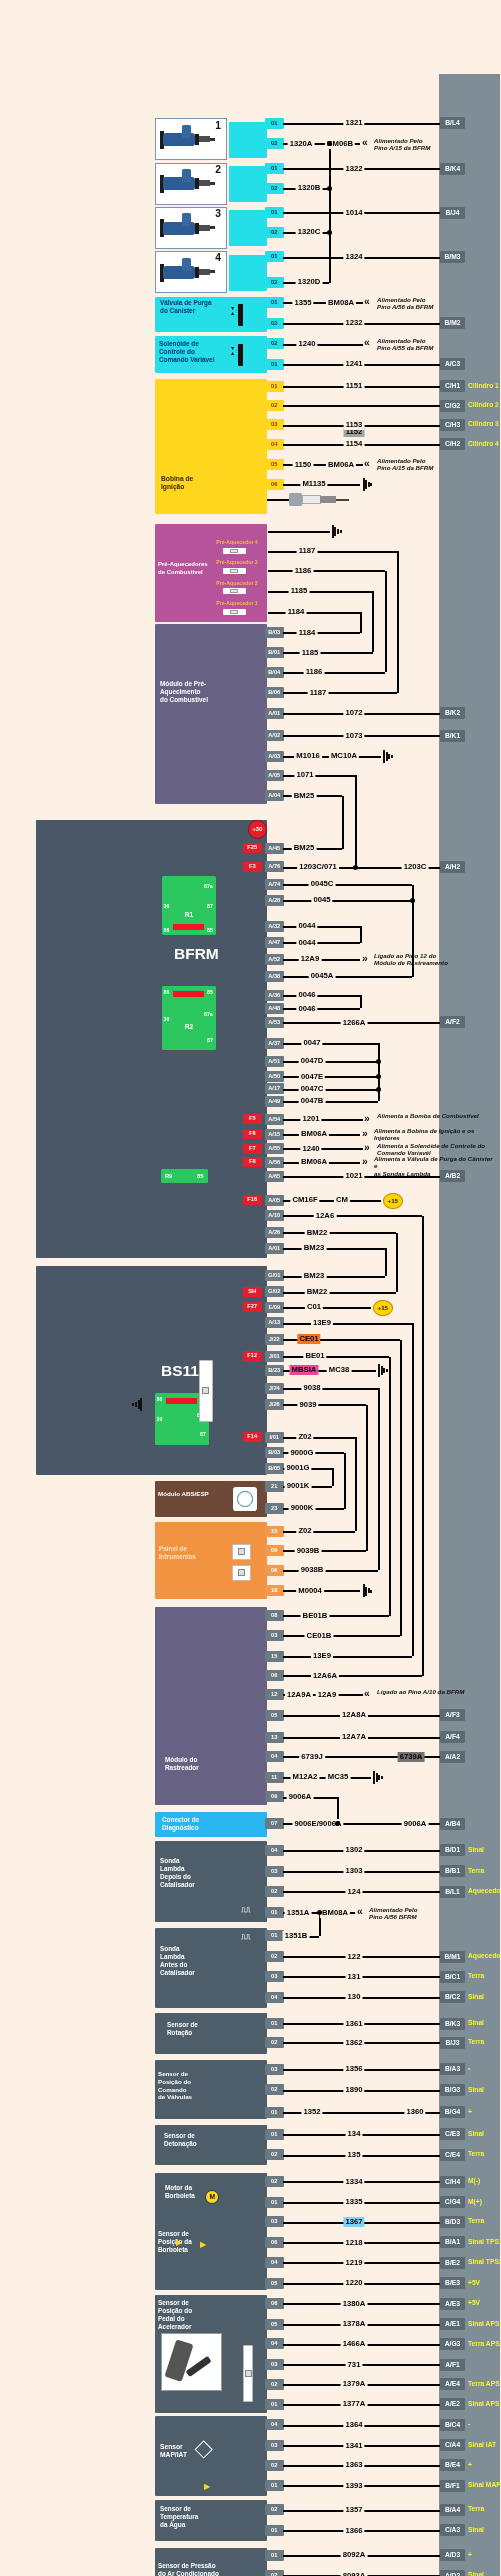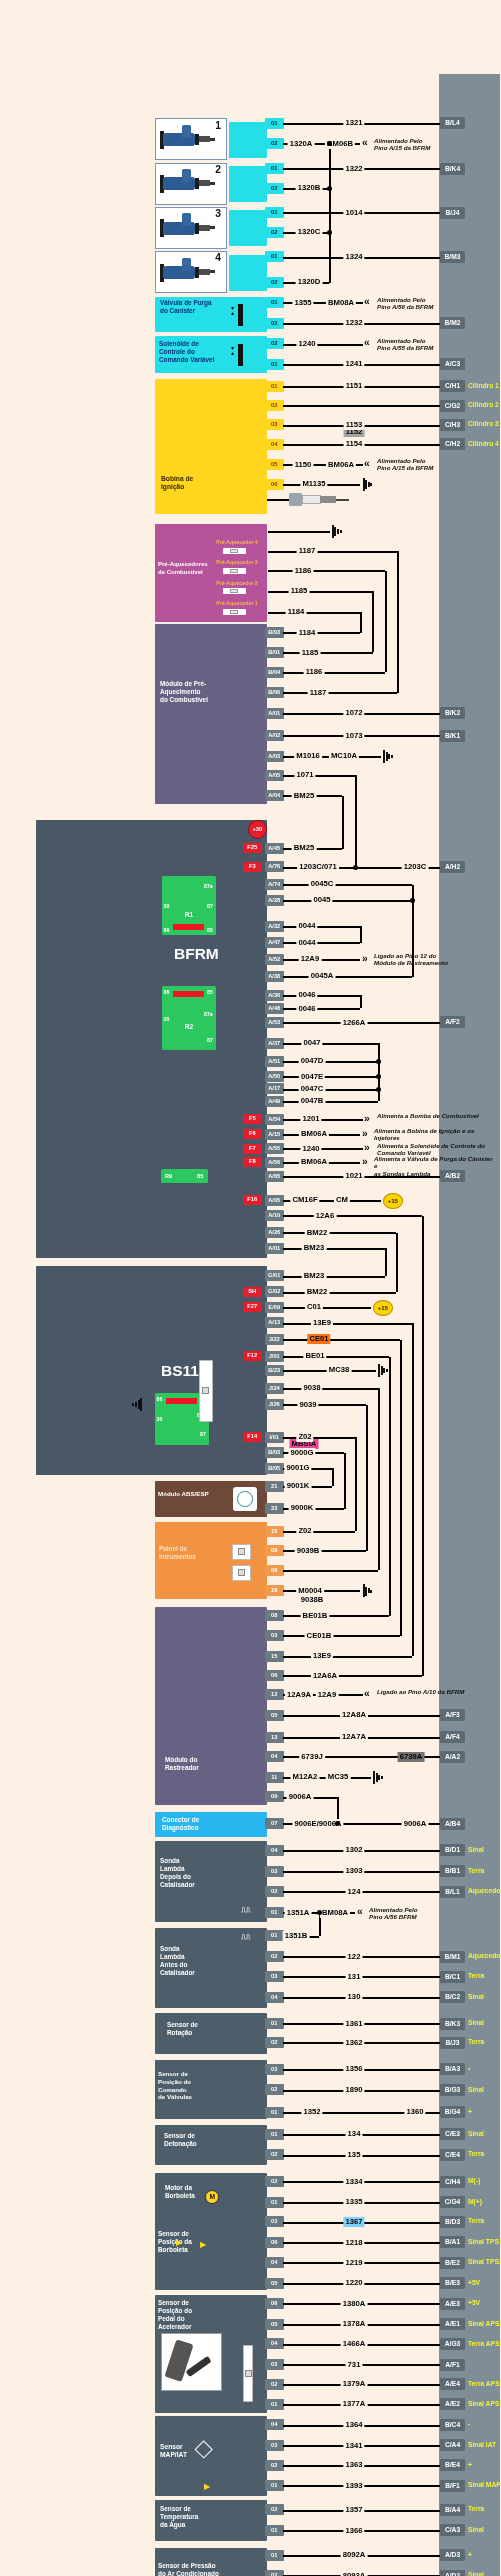--- a/index.html
+++ b/index.html
@@ -519,28 +519,28 @@
     <div class="a pin pin-std" style="left: 265px; top: 1302px;">E/09</div>
     <div class="a tag" style="left: 243px; top: 1302px;">F27</div>
     <div class="a wire" style="left: 283px; top: 1307px; width: 88px;"></div>
     <div class="a wlabel" style="left: 314px; top: 1302px; background: rgb(252, 241, 228);">C01</div>
     <div class="a chip15" style="left: 373px; top: 1300px;">+15</div>
     <div class="a pin pin-std" style="left: 265px; top: 1317px;">A/13</div>
     <div class="a wire" style="left: 283px; top: 1323px; width: 129px;"></div>
     <div class="a wlabel" style="left: 322px; top: 1318px; background: rgb(252, 241, 228);">13E9</div>
     <div class="a pin pin-std" style="left: 265px; top: 1334px;">J/22</div>
     <div class="a wire" style="left: 283px; top: 1339px; width: 117px;"></div>
-    <div class="a wlabel" style="left: 319px; top: 1334px; background: #f97316;">CE01</div>
+    <div class="a wlabel" style="left: 309px; top: 1334px; background: #f97316;">CE01</div>
     <div class="a pin pin-std" style="left: 265px; top: 1351px;">J/01</div>
     <div class="a tag" style="left: 243px; top: 1351px;">F12</div>
     <div class="a wire" style="left: 283px; top: 1356px; width: 106px;"></div>
     <div class="a wlabel" style="left: 315px; top: 1351px; background: rgb(252, 241, 228);">BE01</div>
     <div class="a pin pin-std" style="left: 265px; top: 1365px;">B/23</div>
     <div class="a wire" style="left: 283px; top: 1370px; width: 93px;"></div>
-    <div class="a wlabel" style="left: 304px; top: 1439px; background: #ec4899;">MBSIA</div>
+    <div class="a wlabel" style="left: 304px; top: 1365px; background: #ec4899;">MBSIA</div>
     <div class="a wlabel" style="left: 339px; top: 1365px; background: rgb(252, 241, 228);">MC38</div>
     <div class="a gbar" style="left: 378px; top: 1364px; width: 1.5px; height: 13.4px;"></div>
     <div class="a gbar" style="left: 381px; top: 1366px; width: 1.5px; height: 8.8px;"></div>
     <div class="a gbar" style="left: 383px; top: 1368px; width: 1.5px; height: 5.2px;"></div>
     <div class="a gbar" style="left: 386px; top: 1369px; width: 1.5px; height: 2.6px;"></div>
     <div class="a pin pin-std" style="left: 265px; top: 1383px;">J/24</div>
     <div class="a wire" style="left: 283px; top: 1388px; width: 95px;"></div>
     <div class="a wlabel" style="left: 312px; top: 1383px; background: rgb(252, 241, 228);">9038</div>
     <div class="a pin pin-std" style="left: 265px; top: 1399px;">J/26</div>
     <div class="a wire" style="left: 283px; top: 1404px; width: 83px;"></div>
@@ -562,21 +562,21 @@
     <div class="a wire" style="left: 283px; top: 1508px; width: 61px;"></div>
     <div class="a wlabel" style="left: 302px; top: 1503px; background: rgb(252, 241, 228);">9000K</div>
     <div class="a pin pin-orange" style="left: 265px; top: 1526px;">15</div>
     <div class="a wire" style="left: 283px; top: 1531px; width: 72px;"></div>
     <div class="a wlabel" style="left: 305px; top: 1526px; background: rgb(252, 241, 228);">Z02</div>
     <div class="a pin pin-orange" style="left: 265px; top: 1545px;">09</div>
     <div class="a wire" style="left: 283px; top: 1550px; width: 83px;"></div>
     <div class="a wlabel" style="left: 308px; top: 1546px; background: rgb(252, 241, 228);">9039B</div>
     <div class="a pin pin-orange" style="left: 265px; top: 1565px;">06</div>
     <div class="a wire" style="left: 283px; top: 1570px; width: 95px;"></div>
-    <div class="a wlabel" style="left: 312px; top: 1565px; background: rgb(252, 241, 228); margin-top: 30px;">9038B</div>
+    <div class="a wlabel" style="left: 312px; top: 1565px; background: rgb(252, 241, 228);">9038B</div>
     <div class="a pin pin-orange" style="left: 265px; top: 1585px;">18</div>
     <div class="a wire" style="left: 283px; top: 1590px; width: 77px;"></div>
     <div class="a wlabel" style="left: 310px; top: 1586px; background: rgb(252, 241, 228);">M0004</div>
     <div class="a gbar" style="left: 363px; top: 1584px; width: 1.5px; height: 13.4px;"></div>
     <div class="a gbar" style="left: 365px; top: 1587px; width: 1.5px; height: 8.8px;"></div>
     <div class="a gbar" style="left: 368px; top: 1588px; width: 1.5px; height: 5.2px;"></div>
     <div class="a gbar" style="left: 370px; top: 1590px; width: 1.5px; height: 2.6px;"></div>
     <div class="a pin pin-std" style="left: 265px; top: 1610px;">08</div>
     <div class="a wire" style="left: 283px; top: 1615px; width: 106px;"></div>
     <div class="a wlabel" style="left: 315px; top: 1611px; background: rgb(252, 241, 228);">BE01B</div>

